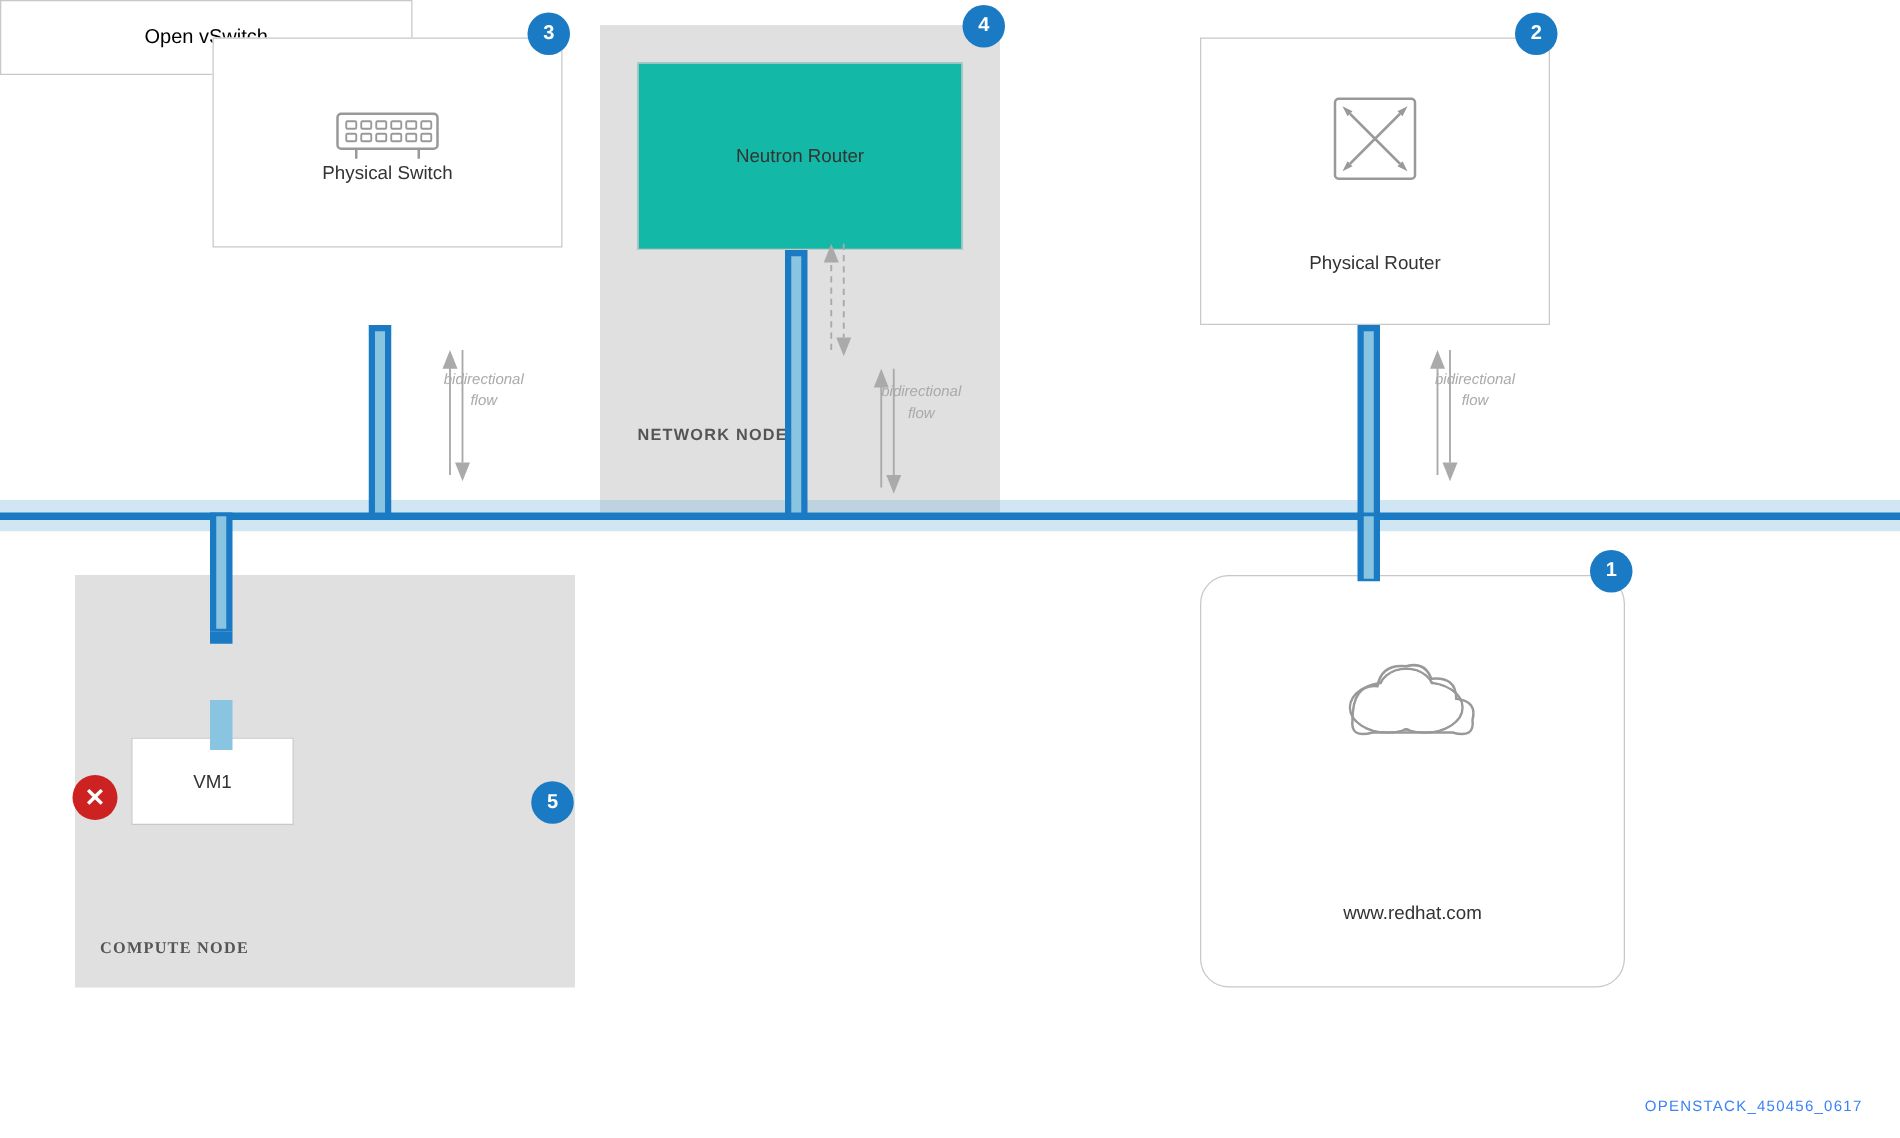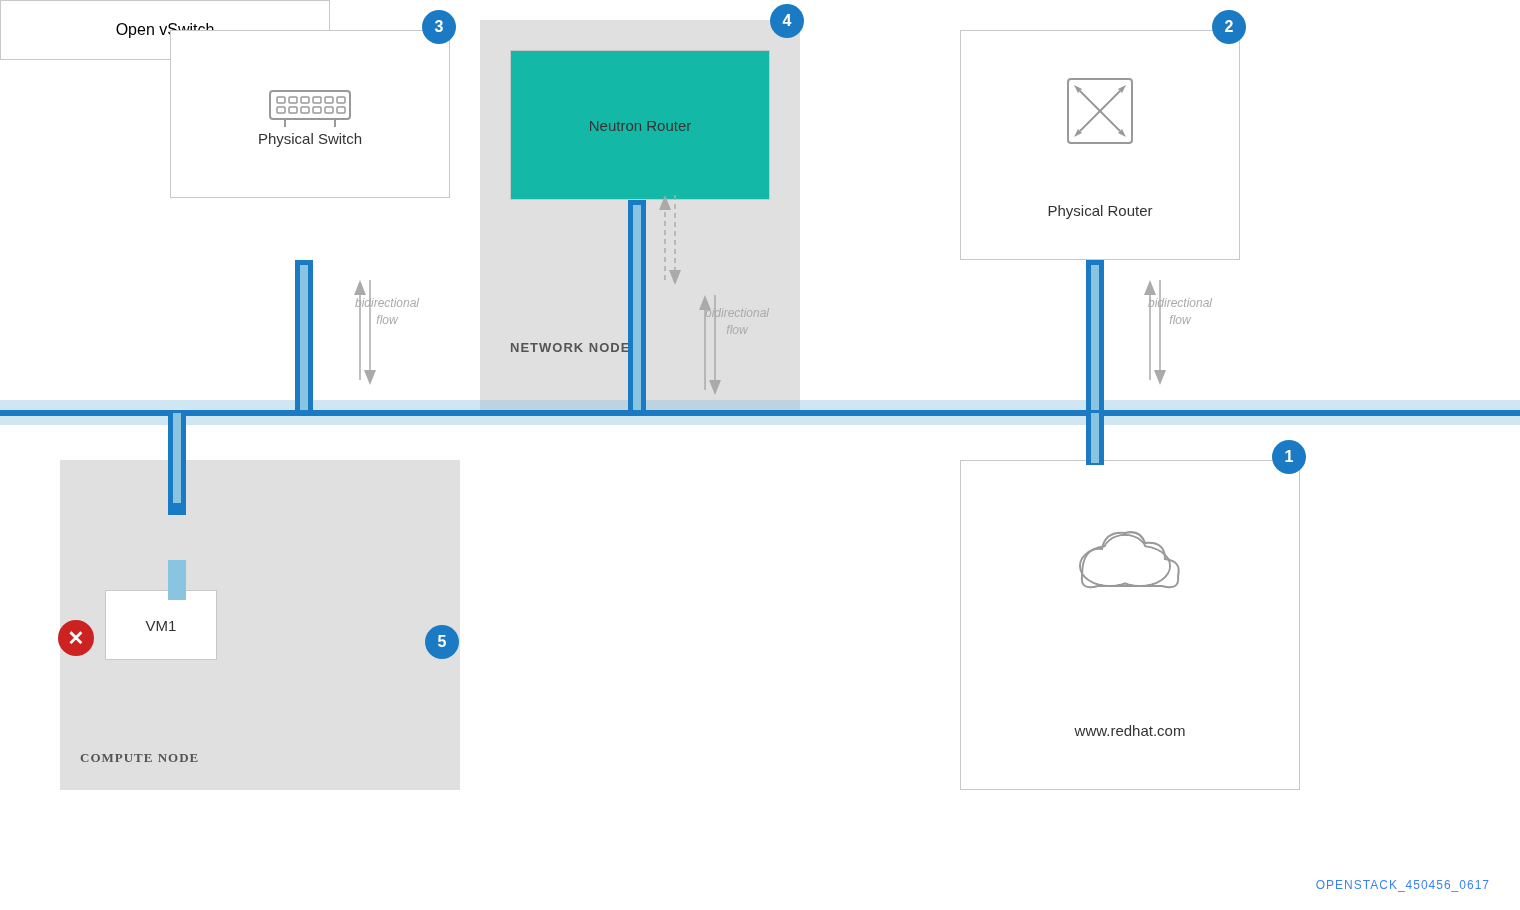--- a/index.html
+++ b/index.html
@@ -103,20 +103,21 @@
       font-size: 15px;
       color: #333;
     }
 
     
     .redhat-box {
       top: 460px;
       left: 960px;
       width: 340px;
       height: 330px;
+      border-radius: 23px;
     }
 
     
     .label-center {
       position: absolute;
       text-align: center;
       color: #333;
       font-size: 15px;
     }
 
@@ -233,21 +234,21 @@
   </div>
 
   <div class="badge" style="top:10px; left:1212px;">2</div>
 
   <div style="position:absolute; top:460px; left:60px; width:400px; height:330px; background:#e0e0e0;"></div>
 
   <div class="open-vswitch-box">
     <span>Open vSwitch</span>
   </div>
 
-  <div class="vm-box" style="top:590px; left:105px; width:112px; height:70px;">
+  <div class="vm-box" style="top:590px; left:105px; width:130px; height:70px;">
     <span>VM1</span>
   </div>
 
 
   <div style="position:absolute; top:750px; left:80px; font-size:13px; font-weight:bold; letter-spacing:1px; color:#555;font-family:Liberation Serif, serif;">
     <span>COMPUTE NODE</span>
   </div>
 
   <div class="badge" style="top:625px; left:425px;">5</div>
 

